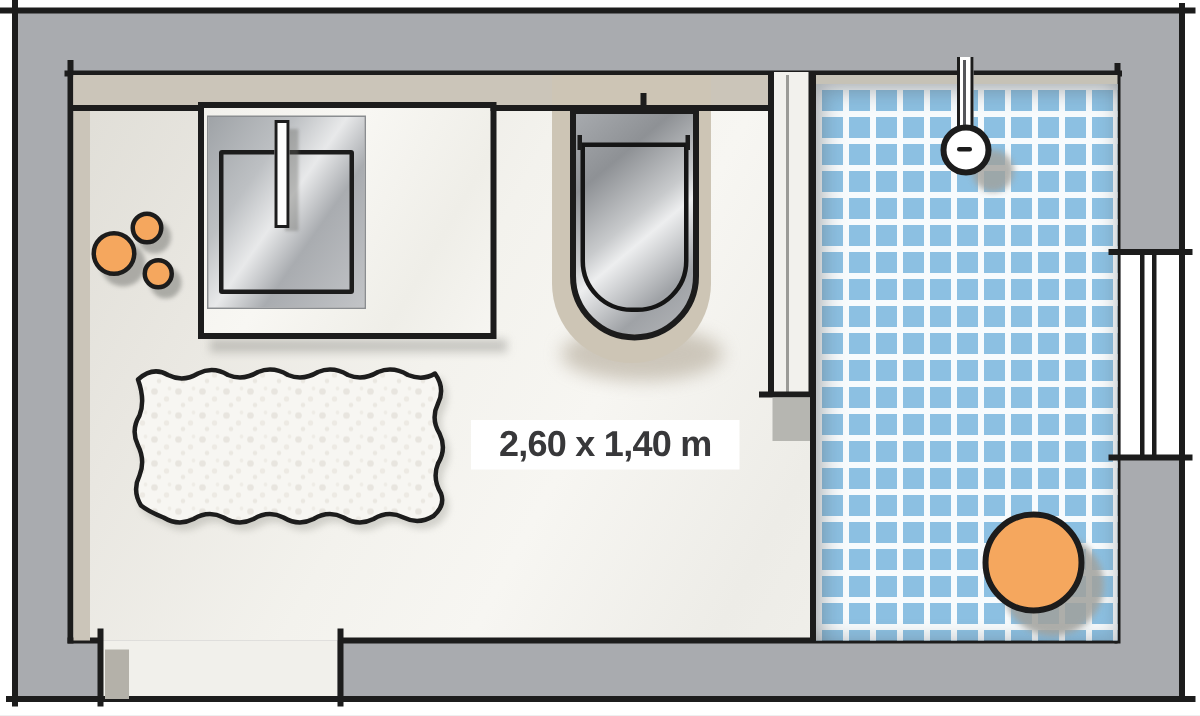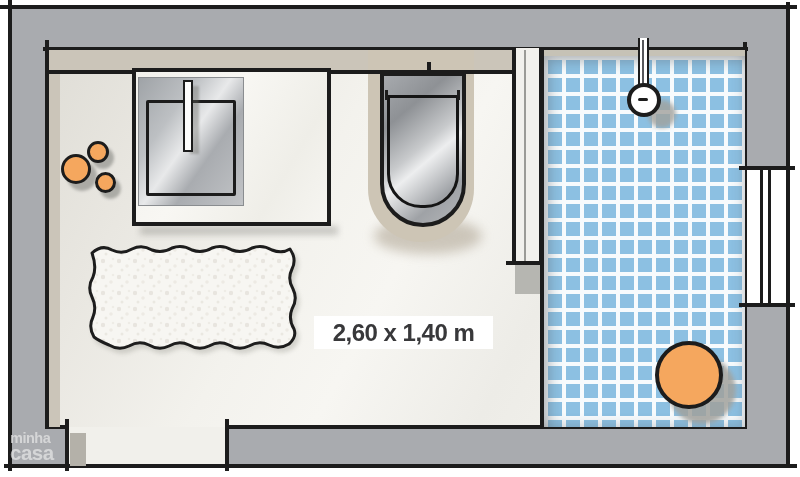--- a/index.html
+++ b/index.html
@@ -71,21 +71,21 @@
     border:4px solid var(--outline);}
   .head-dash{left:638px;top:98px;width:10px;height:3px;background:var(--outline);border-radius:2px;}
   .stool-shadow{left:668px;top:356px;width:68px;height:68px;background:var(--shadow-gray);filter:blur(2px);opacity:.85;}
   .stool{left:655px;top:341px;width:68px;height:68px;background:var(--orange);
     border:4px solid var(--outline);box-sizing:border-box;}
   
   .win-glass{left:747px;top:168px;width:41px;height:138px;background:#FFFFFF;}
   
   .dim-label{left:314px;top:280px;width:179px;height:33px;background:var(--label-bg);
     display:flex;align-items:center;justify-content:center;
-    color:var(--label-text);font-weight:bold;font-size:24px;letter-spacing:-0.5px;margin-top:36px;}
+    color:var(--label-text);font-weight:bold;font-size:24px;letter-spacing:-0.5px;}
   
   .brand{left:10px;top:433px;width:58px;line-height:.82;color:var(--logo-text);
     font-weight:bold;letter-spacing:-0.5px;}
   .brand .l1{font-size:14.5px;}
   .brand .l2{font-size:20.5px;}
   .rug-svg{position:absolute;left:84px;top:241px;filter:drop-shadow(3px 4px 2px rgba(150,148,140,.35));}
 </style>
 </head>
 <body>
 
@@ -170,18 +170,14 @@
     </defs>
     <use href="#rugpath" fill="#F7F6F2"></use>
     <use href="#rugpath" fill="url(#spk)" opacity="0.8"></use>
     <use href="#rugpath" fill="none" stroke="#1D1D1D" stroke-width="3" stroke-linejoin="round"></use>
   </svg>
 
   <div class="abs dim-label">
     <span>2,60 x 1,40 m</span>
   </div>
 
-  <div class="abs brand">
-    <div class="l1">minha</div>
-    <div class="l2">casa</div>
-  </div>
 
 </div>
 
 </body></html>

